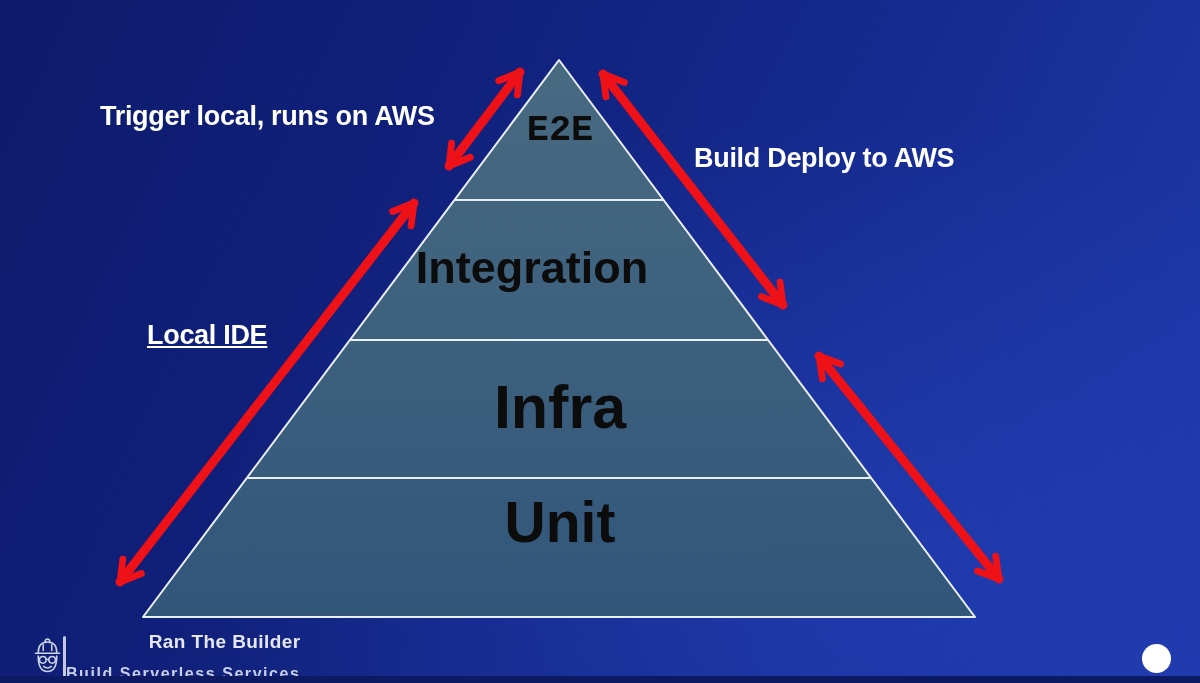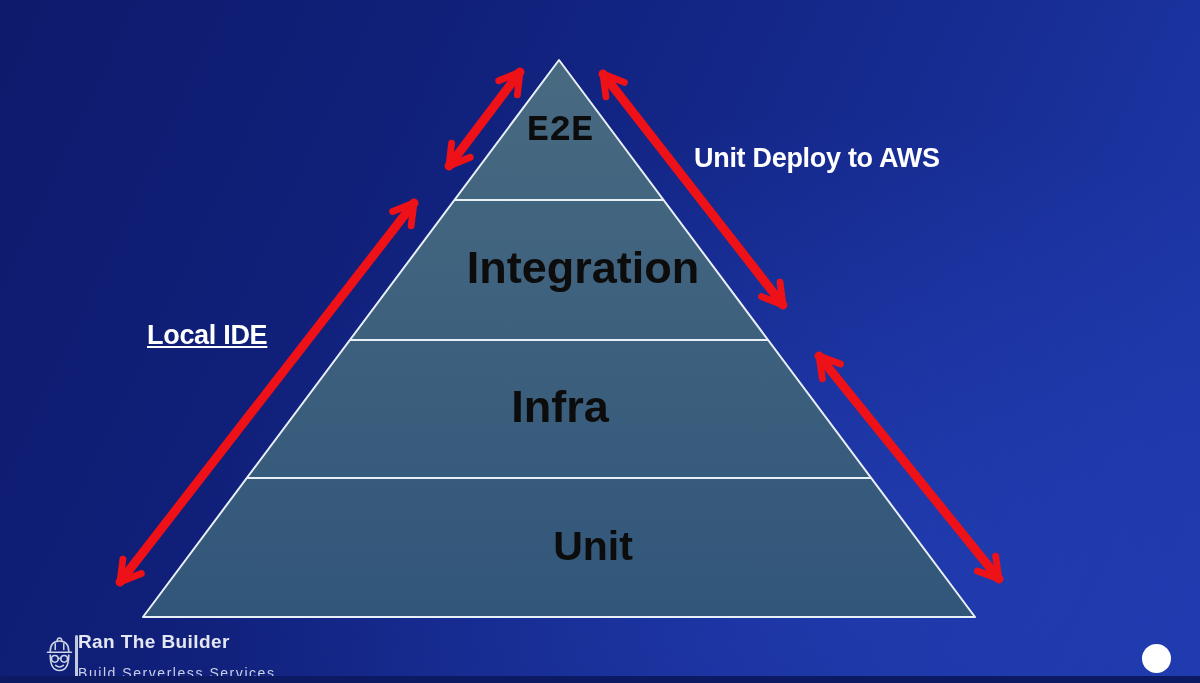--- a/index.html
+++ b/index.html
@@ -17,39 +17,39 @@
   }
   #ann-trigger{left:100px;top:100px;}
   #ann-post{left:694px;top:142px;}
   #ann-local{left:147px;top:319px;text-decoration:underline;}
   #ann-pre{left:916px;top:418px;}
   .layer-label{
     position:absolute;transform:translate(-50%,-50%);
     color:#0c0c0c;font-weight:bold;white-space:nowrap;letter-spacing:0;
   }
   #lbl-e2e{left:560px;top:130px;font-size:37px;font-family:Liberation Mono, monospace;}
-  #lbl-integration{left:583px;top:268px;font-size:45px;}
-  #lbl-infra{left:560px;top:407px;font-size:45px;}
-  #lbl-unit{left:560px;top:546px;font-size:41px;margin-left:33px;}
+  #lbl-integration{left:532px;top:268px;font-size:45px;}
+  #lbl-infra{left:560px;top:407px;font-size:61px;}
+  #lbl-unit{left:560px;top:522px;font-size:57px;}
   .webcam-dot{
     position:absolute;left:1142px;top:644px;width:29px;height:29px;
     border-radius:50%;background:#ffffff;
   }
   .bottom-bar{
     position:absolute;left:0;bottom:0;width:100%;height:7px;background:#0c1963;
   }
   .logo{
-    position:absolute;left:44px;top:632px;display:flex;align-items:center;
+    position:absolute;left:32px;top:632px;display:flex;align-items:center;text-align:right;
   }
   .logo-bar{width:3px;height:42px;background:#c3cade;border-radius:2px;}
   .logo-title{
     color:#e4e7f2;font-weight:bold;font-size:19px;letter-spacing:0.4px;line-height:1.1;
   }
   .logo-subtitle{
-    color:#c9d0e4;font-weight:normal;font-size:14px;letter-spacing:1.55px;
+    color:#c9d0e4;font-weight:bold;font-size:16px;letter-spacing:1.55px;
     margin-top:12px;white-space:nowrap;
   }
 </style>
 </head>
 <body>
 
 <div class="stage">
 
   <svg class="overlay" viewBox="0 0 1200 683" aria-hidden="true">
     <defs>
@@ -71,21 +71,22 @@
     <line x1="120" y1="582" x2="414" y2="203" stroke="#ee1118" stroke-width="9" stroke-linecap="round" marker-start="url(#chev)" marker-end="url(#chev)"></line>
     <line x1="603" y1="74" x2="783" y2="305" stroke="#ee1118" stroke-width="9" stroke-linecap="round" marker-start="url(#chev)" marker-end="url(#chev)"></line>
     <line x1="819" y1="356" x2="999" y2="579" stroke="#ee1118" stroke-width="9" stroke-linecap="round" marker-start="url(#chev)" marker-end="url(#chev)"></line>
   </svg>
 
   <div class="layer-label" id="lbl-e2e">E2E</div>
   <div class="layer-label" id="lbl-integration">Integration</div>
   <div class="layer-label" id="lbl-infra">Infra</div>
   <div class="layer-label" id="lbl-unit">Unit</div>
 
-  <div class="ann" id="ann-post">Unit Deploy to AWS</div>
+  <div class="ann" id="ann-trigger">Trigger local, runs on AWS</div>
+  <div class="ann" id="ann-post">Build Deploy to AWS</div>
   <div class="ann" id="ann-local">Local IDE</div>
 
   <div class="logo">
     <svg width="31" height="47" viewBox="0 0 40 58" aria-hidden="true">
       <g fill="none" stroke="#ccd3e4" stroke-width="2" stroke-linecap="round" stroke-linejoin="round">
         <path d="M8,23 Q8,9 20,9 Q32,9 32,23"></path>
         <path d="M17,9 Q17,5 20,5 Q23,5 23,9"></path>
         <path d="M14.5,12.5 L14.5,20"></path>
         <path d="M25.5,12.5 L25.5,20"></path>
         <path d="M4.5,23.5 L35.5,23.5"></path>

